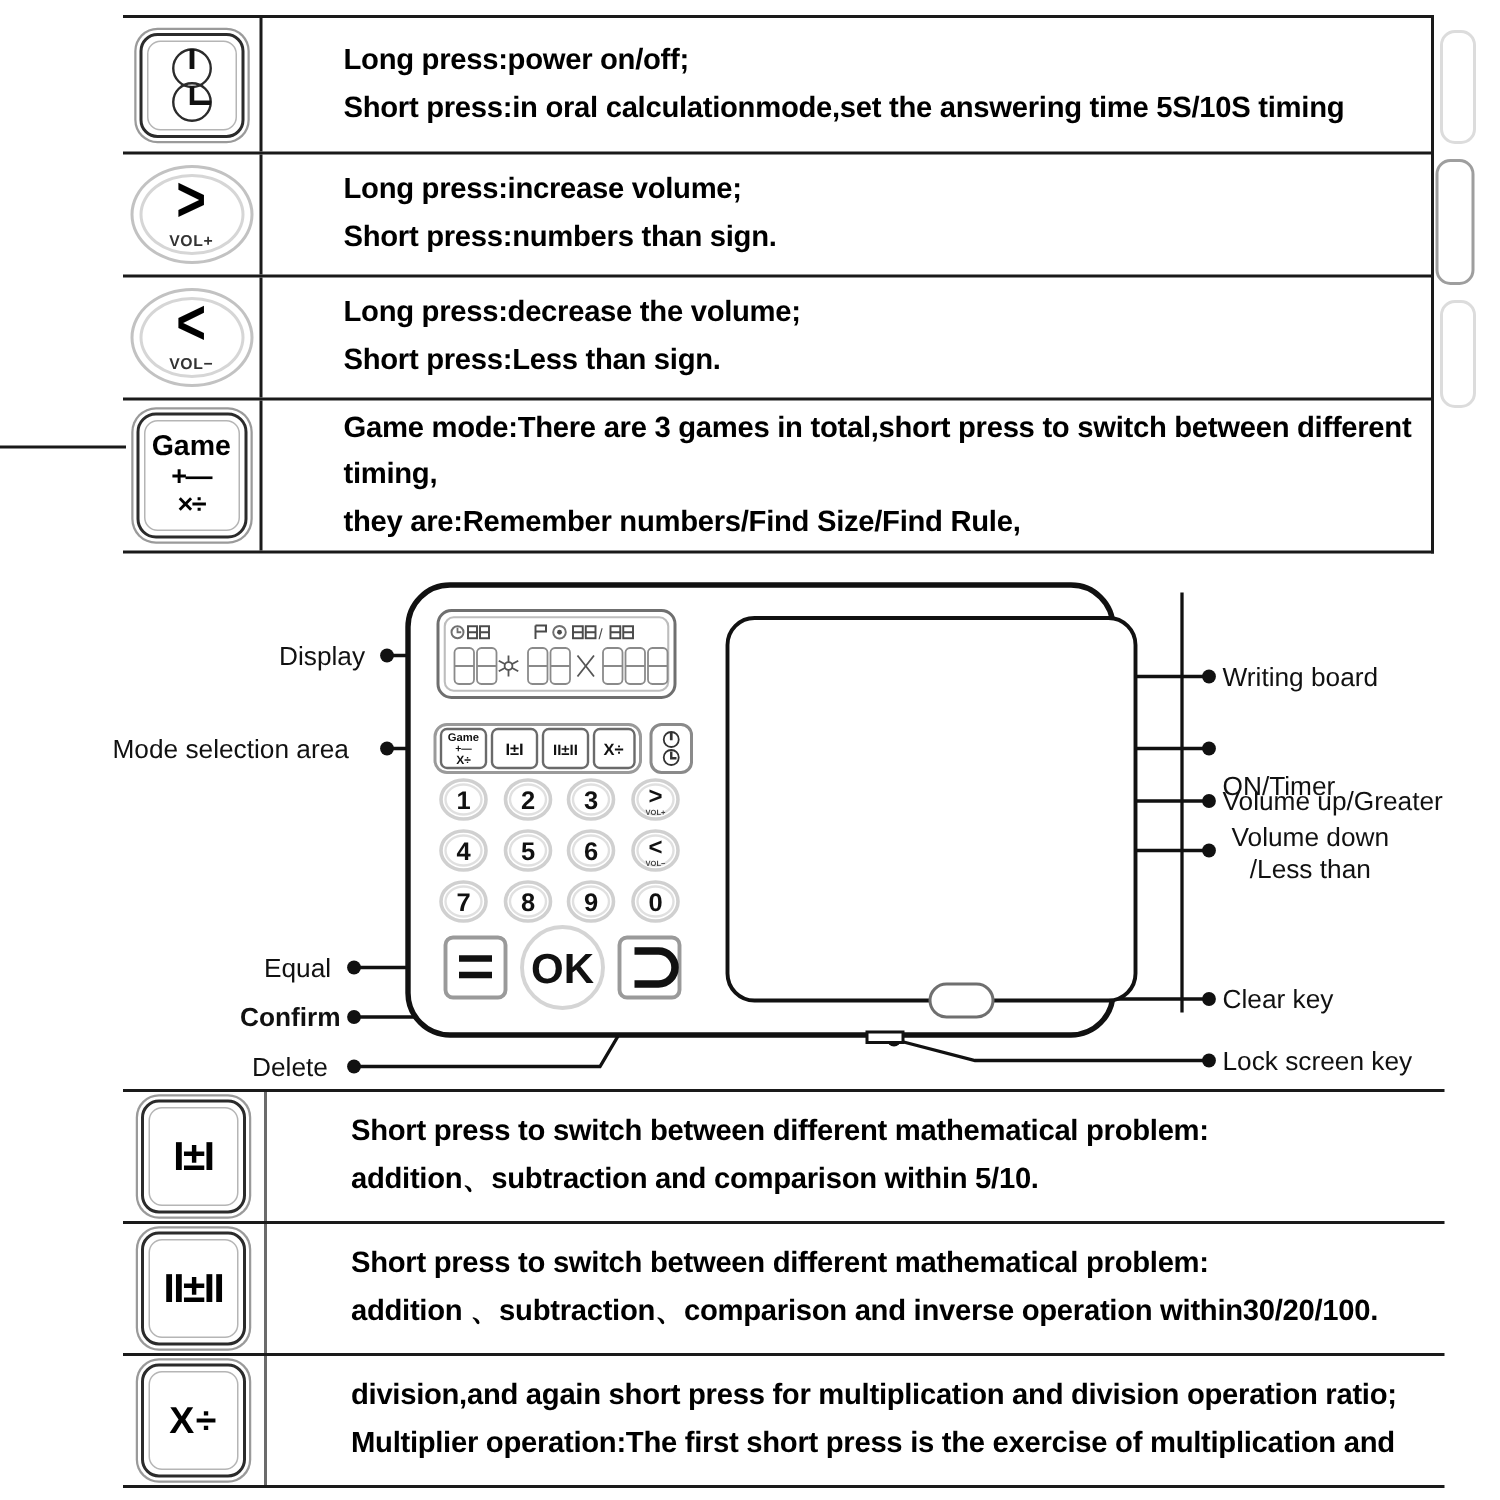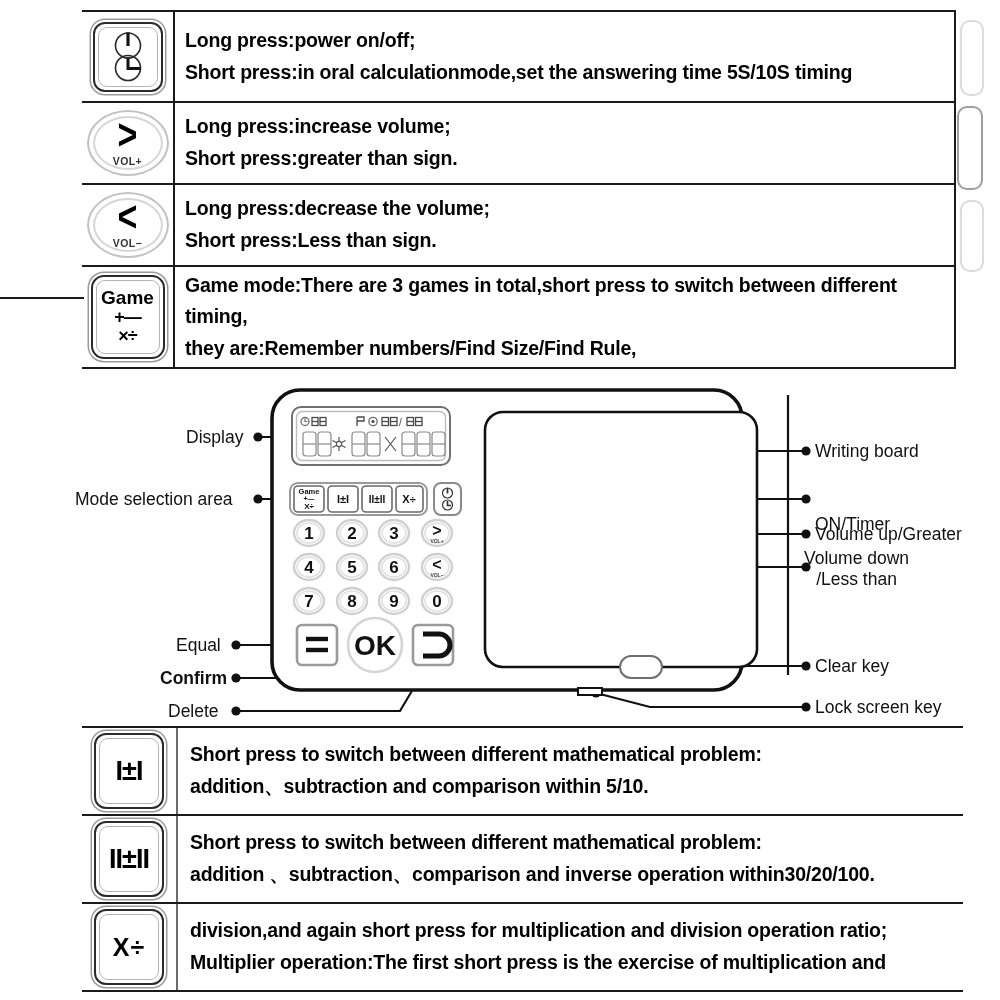--- a/index.html
+++ b/index.html
@@ -26,20 +26,21 @@
     border-top: 2px solid #1a1a1a;
     border-bottom: 2px solid #1a1a1a;
     border-right: 2px solid #1a1a1a;
     box-sizing: border-box;
   }
   .trow {
     display: flex;
     align-items: stretch;
     border-bottom: 2px solid #1a1a1a;
     box-sizing: border-box;
+    gap: 44px;
   }
   .trow:last-child { border-bottom: none; }
   .tcell-icon {
     width: 93px;
     flex: 0 0 93px;
     border-right: 2px solid #1a1a1a;
     display: flex;
     align-items: center;
     justify-content: center;
     box-sizing: border-box;
@@ -196,21 +197,21 @@
 
   <div class="trow" style="height:82px;">
     <div class="tcell-icon">
       <div class="key-circle">
         <div class="chev">&gt;</div>
         <div class="vollbl">VOL+</div>
       </div>
     </div>
     <div class="tcell-text">
       <div class="ln">Long press:increase volume;</div>
-      <div class="ln">Short press:greater than sign.</div>
+      <div class="ln">Short press:numbers than sign.</div>
     </div>
   </div>
 
   <div class="trow" style="height:82px;">
     <div class="tcell-icon">
       <div class="key-circle">
         <div class="chev">&lt;</div>
         <div class="vollbl">VOL−</div>
       </div>
     </div>
@@ -463,21 +464,21 @@
   <div class="dlabel" style="left:186px; top:52px;">Display</div>
   <div class="dlabel" style="left:75px; top:114px;">Mode  selection area</div>
   <div class="dlabel" style="left:176px; top:260px;">Equal</div>
   <div class="dlabel" style="left:160px; top:293px;font-weight:bold;">Confirm</div>
   <div class="dlabel" style="left:168px; top:326px;">Delete</div>
 
   
   <div class="dlabel" style="left:815px; top:66px;">Writing board</div>
   <div class="dlabel" style="left:815px; top:114px;margin-top:25px;">ON/Timer</div>
   <div class="dlabel" style="left:815px; top:149px;">Volume up/Greater</div>
-  <div class="dlabel r2" style="left:804px; top:173px; text-align:center;">
+  <div class="dlabel r2" style="left:821px; top:173px; text-align:center;">
     <div>Volume down</div>
     <div>/Less than</div>
   </div>
   <div class="dlabel" style="left:815px; top:281px;">Clear key</div>
   <div class="dlabel" style="left:815px; top:322px;">Lock screen key</div>
 </div>
 
 <div class="bot-table">
 
   <div class="trow" style="height:88px;">

